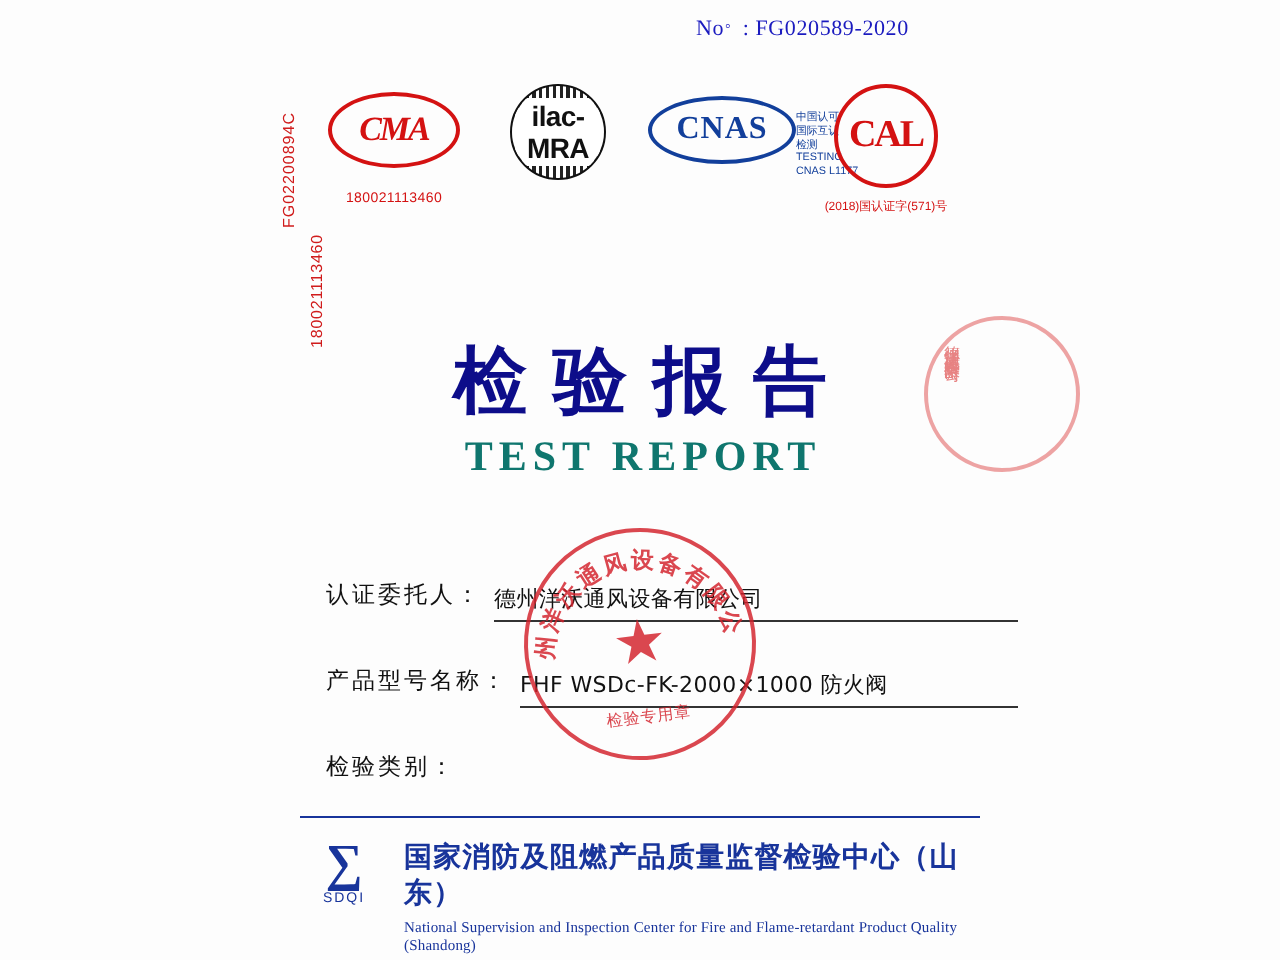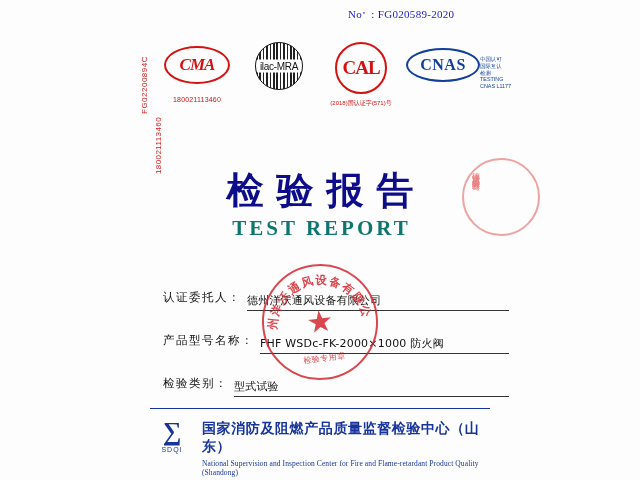--- a/index.html
+++ b/index.html
@@ -127,22 +127,22 @@
       );
   }
   .ilac-band {
     position: absolute;
     top: 50%;
     left: 0;
     width: 100%;
     transform: translateY(-50%);
     background: #fff;
     text-align: center;
-    font-size: 10px;
-    font-weight: normal;
+    font-size: 14px;
+    font-weight: bold;
     color: #111;
     padding: 1px 0;
     letter-spacing: -0.3px;
   }
 
   
   .cnas-wrap {
     margin-top: 8px;
     display: flex;
     flex-direction: column;
@@ -412,39 +412,39 @@
       <div class="cma-code">180021113460</div>
     </div>
 
     <div class="logo-box">
       <div class="ilac-circle">
         <div class="ilac-band">ilac-MRA</div>
       </div>
     </div>
 
     <div class="logo-box">
-      <div class="cal-circle">
-        <span class="cal-text">CAL</span>
-      </div>
-      <div class="cal-sub">(2018)国认证字(571)号</div>
-    </div>
-
-    <div class="logo-box">
       <div class="cnas-wrap">
         <div class="cnas-oval">
           <span class="cnas-text">CNAS</span>
         </div>
       </div>
       <div class="cnas-side" style="white-space:pre-line;">中国认可
 国际互认
 检测
 TESTING
 CNAS L1177</div>
     </div>
 
+    <div class="logo-box">
+      <div class="cal-circle">
+        <span class="cal-text">CAL</span>
+      </div>
+      <div class="cal-sub">(2018)国认证字(571)号</div>
+    </div>
+
   </div>
 
   <div class="title-cn">检验报告</div>
   <div class="title-en">TEST REPORT</div>
 
   <div class="edge-stamp"></div>
   <div class="edge-stamp-text">德州洋沃通风设备有限公司</div>
 
   <div class="fields">
 
@@ -457,23 +457,20 @@
 
     <div class="field-row">
       <div class="field-label">产品型号名称：</div>
       <div class="field-value-wrap">
         <span class="field-value">FHF WSDc-FK-2000×1000 防火阀</span>
       </div>
     </div>
 
     <div class="field-row">
       <div class="field-label">检验类别：</div>
-      <div class="field-value-wrap">
-        <span class="field-value">型式试验</span>
-      </div>
     </div>
 
   </div>
 
   <div class="stamp">
     <svg class="stamp-arc" viewBox="0 0 112 112">
       <defs>
         <path id="arcpath" d="M 12,62 A 44,44 0 0 1 100,62"></path>
       </defs>
       <text>

